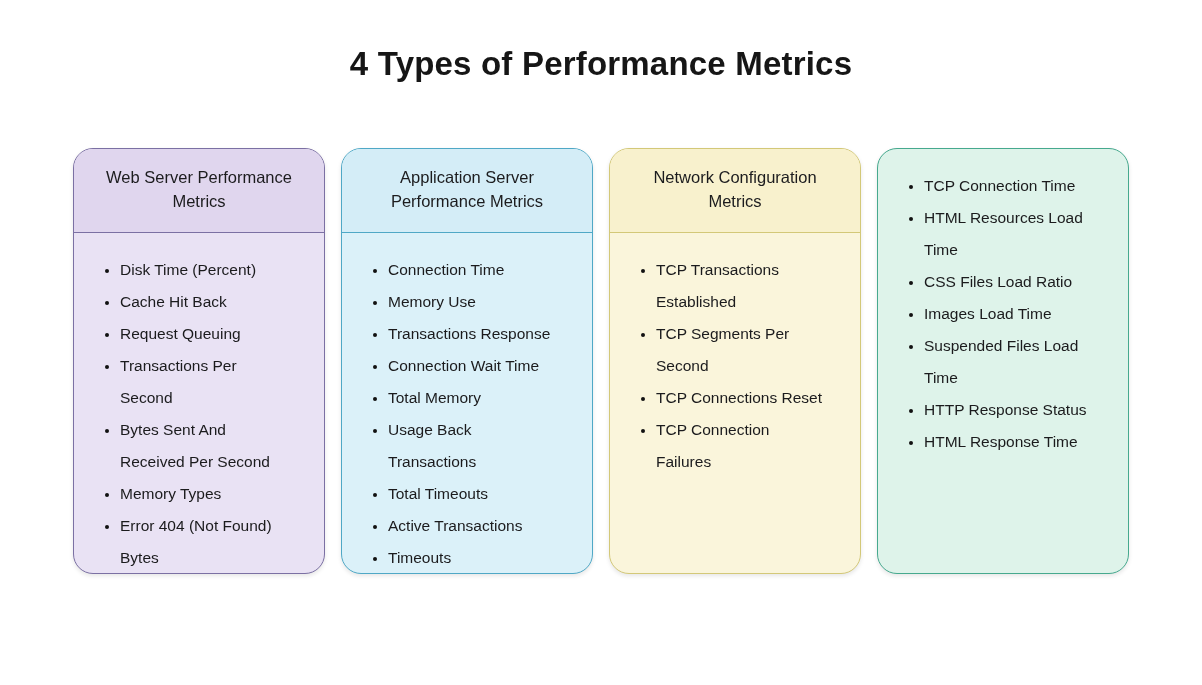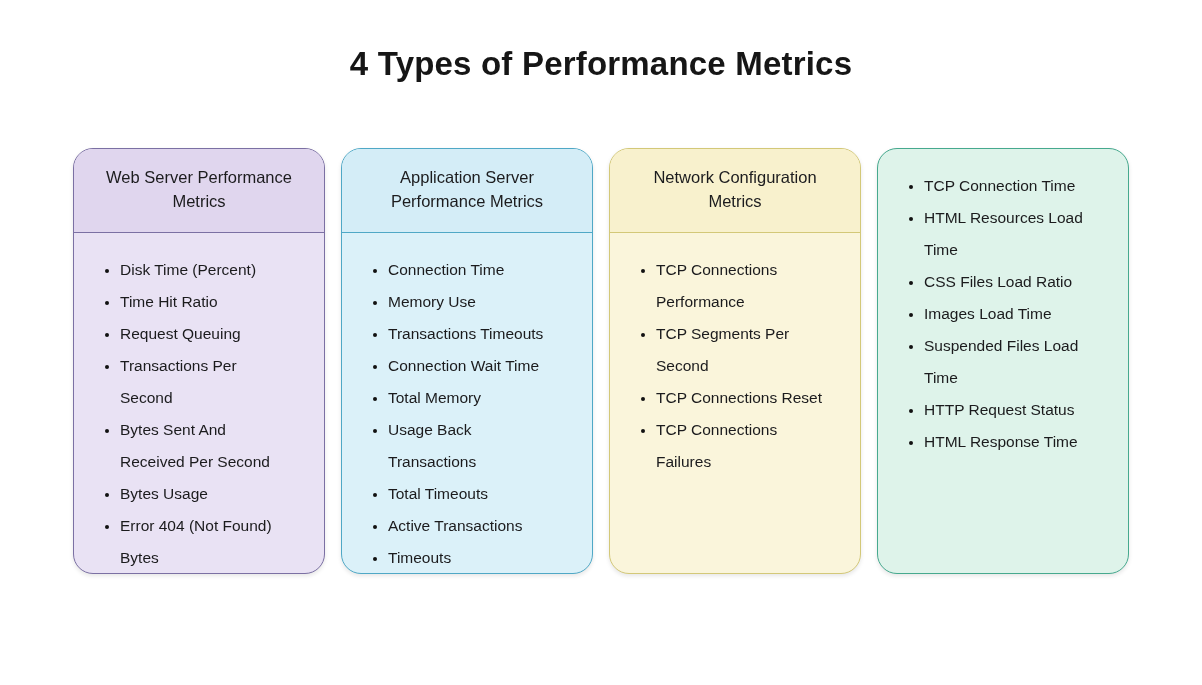--- a/index.html
+++ b/index.html
@@ -79,62 +79,62 @@
 <h1 class="page-title">4 Types of Performance Metrics</h1>
 
 <div class="cards">
 
     <section class="card" style="--border: #7b70a3; --header-bg: #e0d6ee; --body-bg: #e9e2f4;">
       <header class="card-header">
         <h2 class="card-title">Web Server Performance Metrics</h2>
       </header>
       <ul class="card-list">
         <li>Disk Time (Percent)</li>
-        <li>Time Hit Ratio</li>
+        <li>Cache Hit Back</li>
         <li>Request Queuing</li>
         <li>Transactions Per Second</li>
         <li>Bytes Sent And Received Per Second</li>
-        <li>Bytes Usage</li>
+        <li>Memory Types</li>
         <li>Error 404 (Not Found) Bytes</li>
       </ul>
     </section>
 
     <section class="card" style="--border: #4fa8c6; --header-bg: #d4edf7; --body-bg: #dbf1f9;">
       <header class="card-header">
         <h2 class="card-title">Application Server Performance Metrics</h2>
       </header>
       <ul class="card-list">
         <li>Connection Time</li>
         <li>Memory Use</li>
-        <li>Transactions Timeouts</li>
+        <li>Transactions Response</li>
         <li>Connection Wait Time</li>
         <li>Total Memory</li>
         <li>Usage Back Transactions</li>
         <li>Total Timeouts</li>
         <li>Active Transactions</li>
         <li>Timeouts</li>
       </ul>
     </section>
 
     <section class="card" style="--border: #d3c878; --header-bg: #f8f1cd; --body-bg: #faf5db;">
       <header class="card-header">
         <h2 class="card-title">Network Configuration Metrics</h2>
       </header>
       <ul class="card-list">
-        <li>TCP Connections Performance</li>
+        <li>TCP Transactions Established</li>
         <li>TCP Segments Per Second</li>
         <li>TCP Connections Reset</li>
-        <li>TCP Connections Failures</li>
+        <li>TCP Connection Failures</li>
       </ul>
     </section>
 
     <section class="card" style="--border: #46a98e; --header-bg: #d6efe4; --body-bg: #def3ea;">
       <ul class="card-list">
         <li>TCP Connection Time</li>
         <li>HTML Resources Load Time</li>
         <li>CSS Files Load Ratio</li>
         <li>Images Load Time</li>
         <li>Suspended Files Load Time</li>
-        <li>HTTP Request Status</li>
+        <li>HTTP Response Status</li>
         <li>HTML Response Time</li>
       </ul>
     </section>
   </div>
 
 </body></html>

